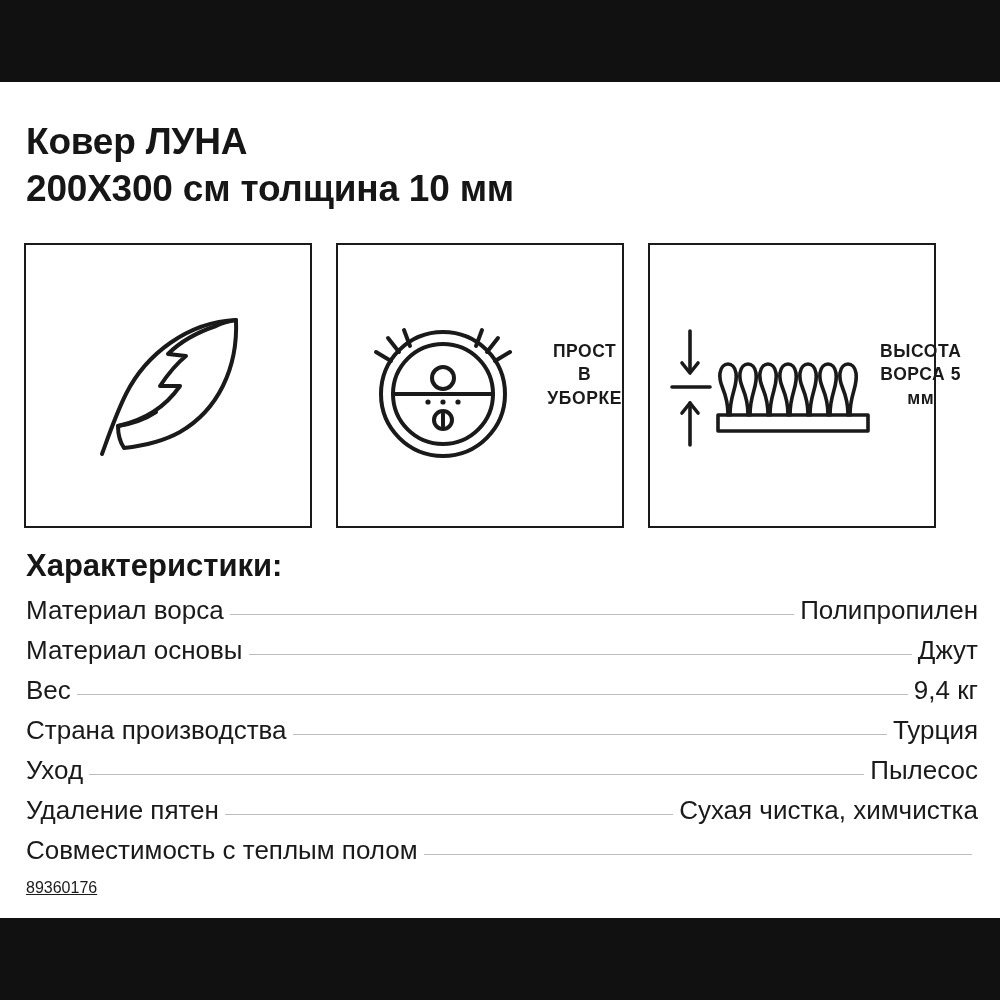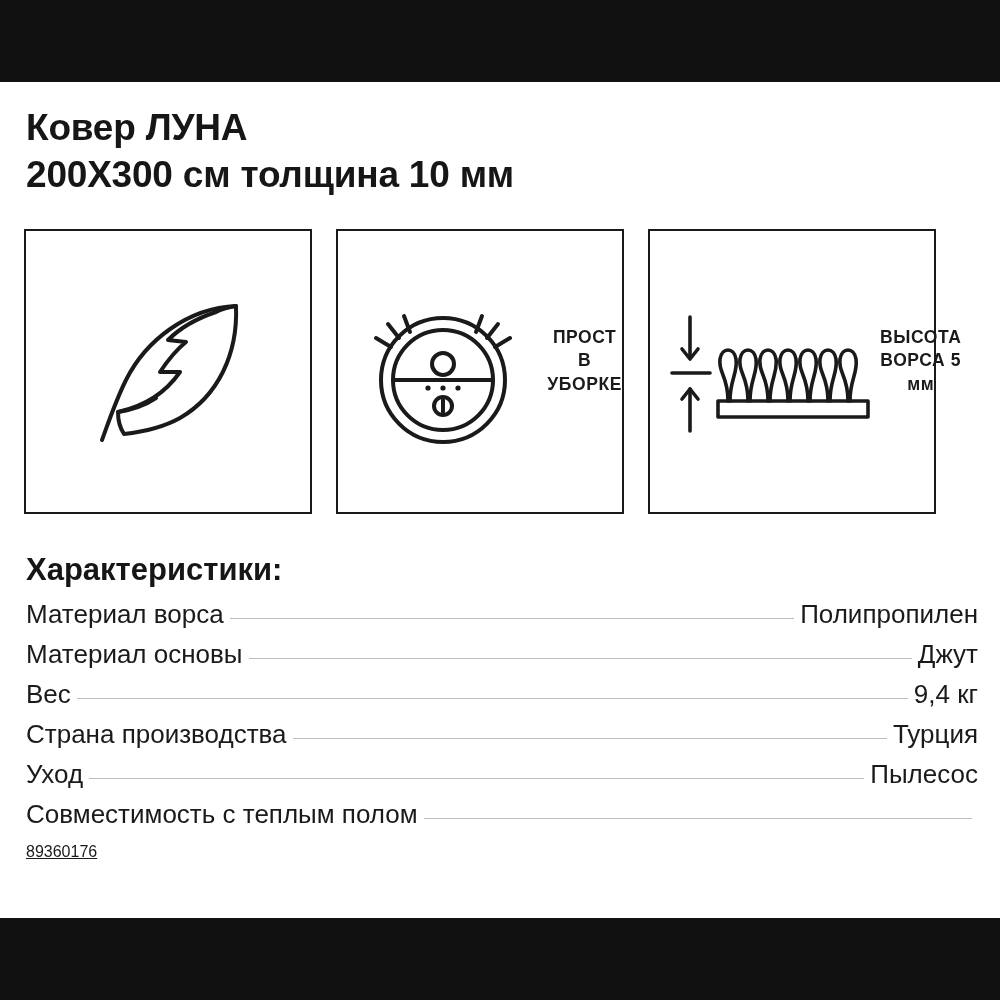--- a/index.html
+++ b/index.html
@@ -24,21 +24,21 @@
     background: #111111;
   }
   .bar-bottom {
     position: absolute;
     left: 0; bottom: 0;
     width: 1000px; height: 82px;
     background: #111111;
   }
   .content {
     position: absolute;
-    left: 0; top: 68px;
+    left: 0; top: 82px;
     width: 1000px;
     height: 836px;
     padding: 36px 24px 0 24px;
   }
   .title {
     font-size: 37px;
     font-weight: bold;
     line-height: 1.28;
     letter-spacing: -0.2px;
     color: #161616;
@@ -75,21 +75,21 @@
     letter-spacing: 0.6px;
     text-align: center;
     line-height: 1.35;
     padding-bottom: 34px;
     color: #1a1a1a;
   }
 
   .spec-head {
     font-size: 31px;
     font-weight: bold;
-    margin: 38px 0 6px 2px;
+    margin: 20px 0 6px 2px;
     color: #161616;
   }
   .spec-table {
     width: 952px;
     margin-left: 2px;
   }
   .spec-row {
     display: flex;
     align-items: baseline;
     font-size: 26px;
@@ -225,20 +225,25 @@
         <span class="dots"></span>
         <span class="v">Турция</span>
       </div>
 
       <div class="spec-row">
         <span class="k">Уход</span>
         <span class="dots"></span>
         <span class="v">Пылесос</span>
       </div>
 
+      <div class="spec-row">
+        <span class="k">Удаление пятен</span>
+        <span class="dots"></span>
+        <span class="v">Сухая чистка, химчистка</span>
+      </div>
 
       <div class="spec-row">
         <span class="k">Совместимость с теплым полом</span>
         <span class="dots"></span>
       </div>
 
     </div>
 
     <div class="sku">89360176</div>
 

